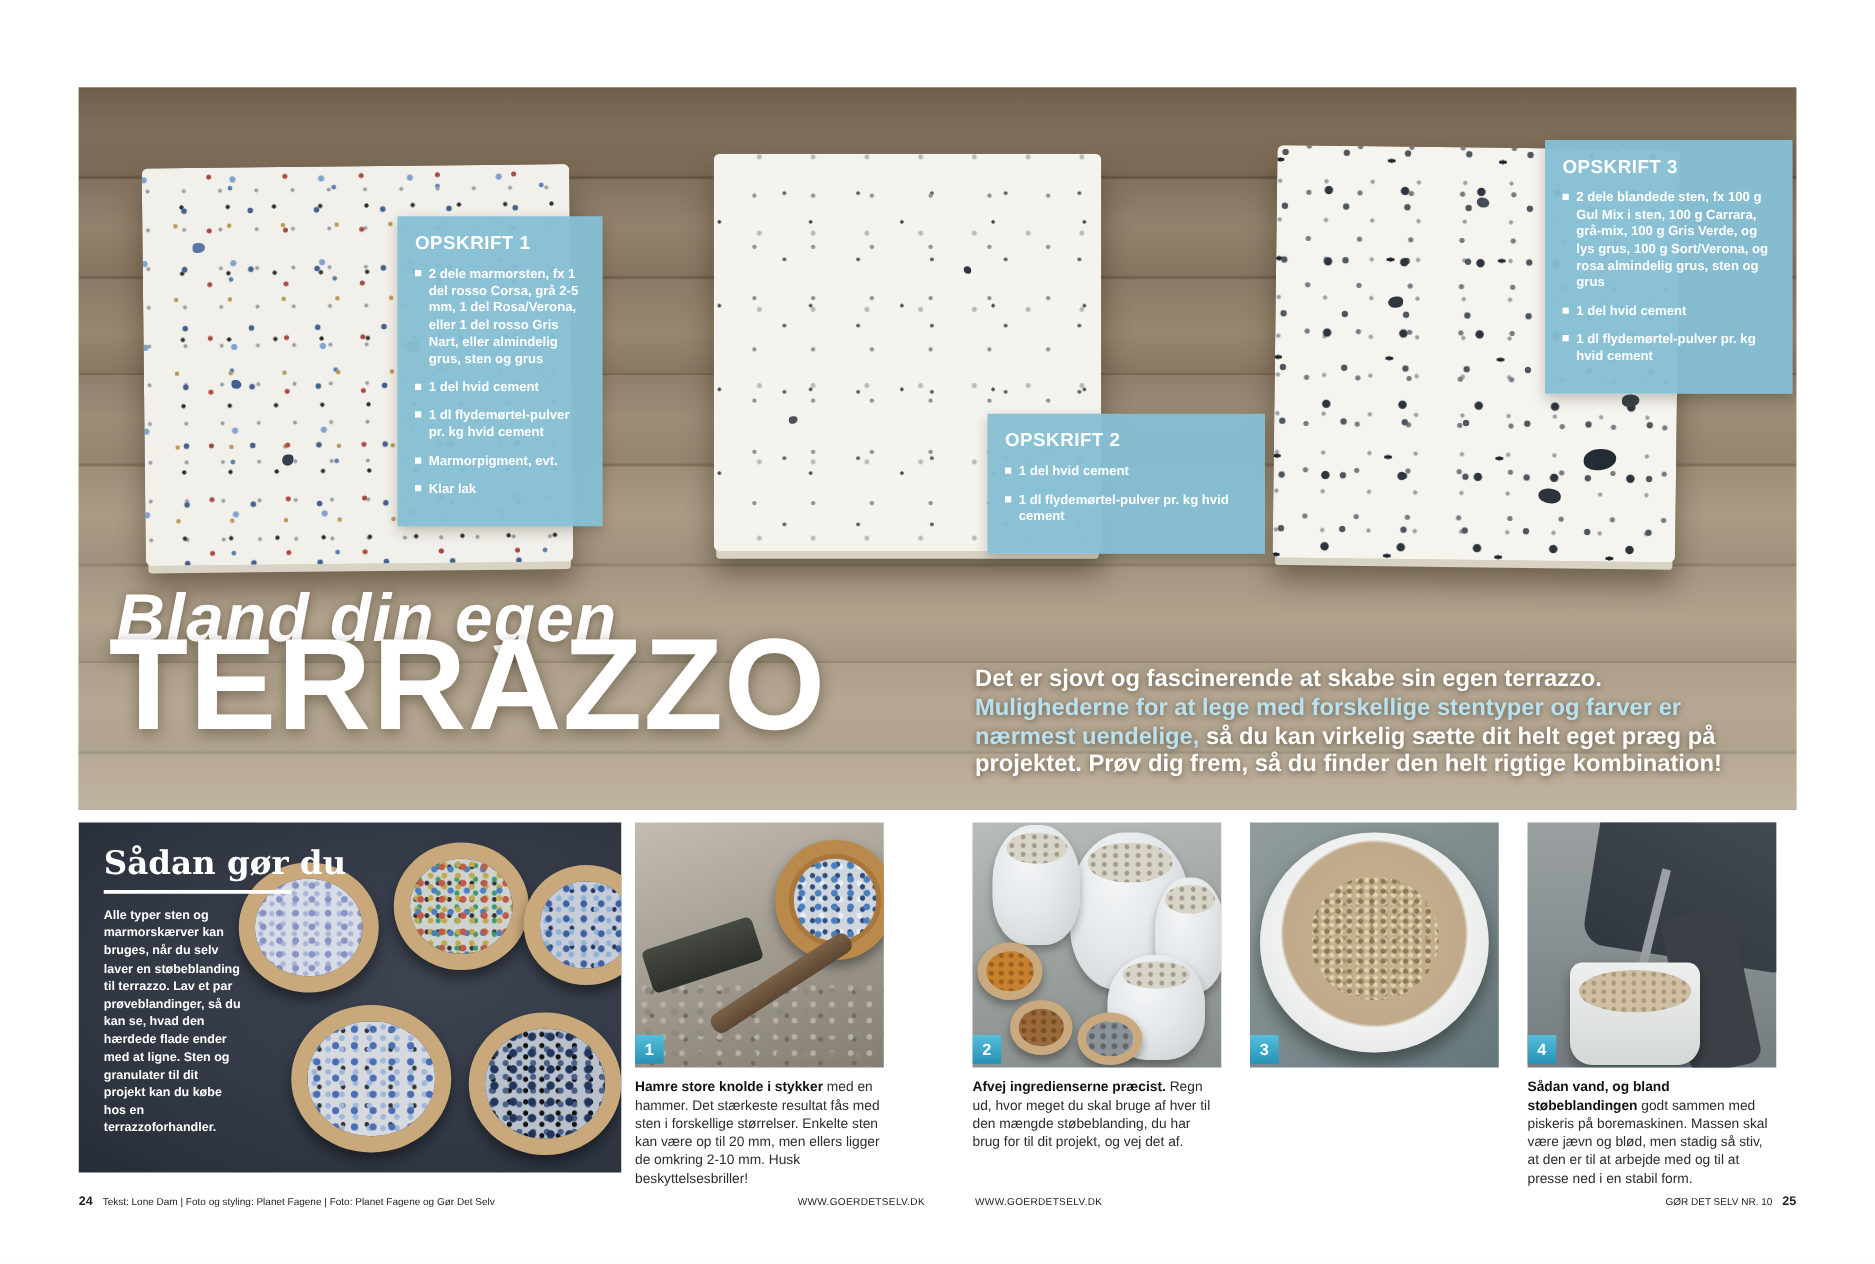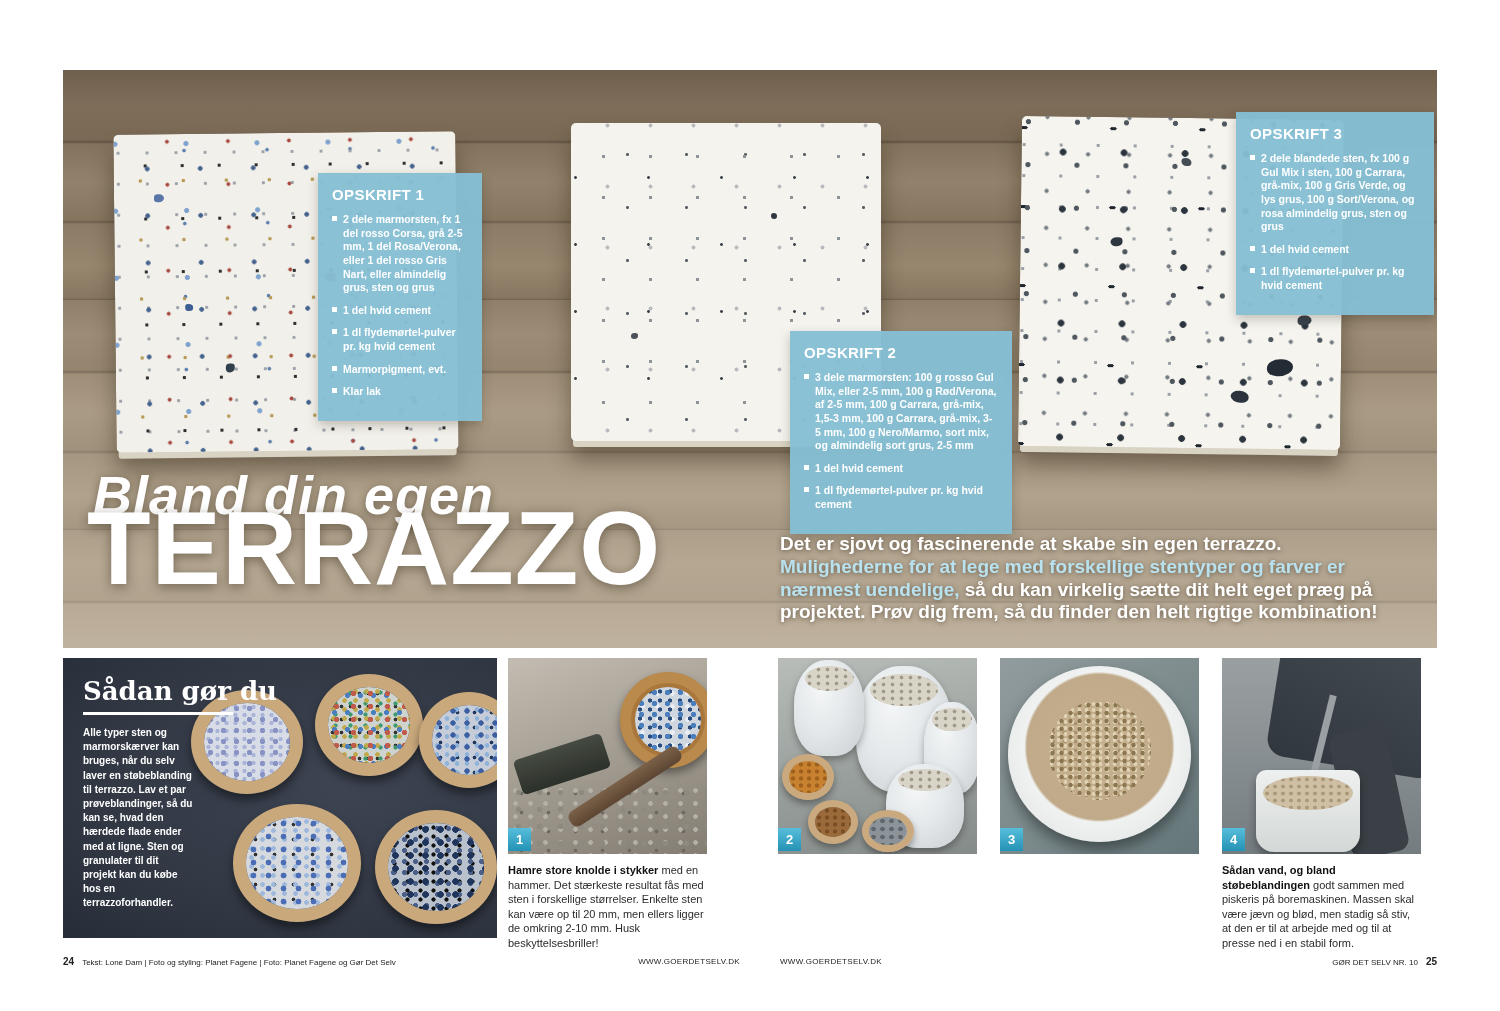--- a/index.html
+++ b/index.html
@@ -207,24 +207,20 @@
             <span>Klar lak</span>
           </li>
       </ul>
     </div>
 
     <div class="recipe-box" style="left:727px; top:237px; width:222px;margin-top:24px;">
       <div class="recipe-title">OPSKRIFT 2</div>
       <ul class="recipe-list">
         <li>
             <span class="blt"></span>
-            <span>3 dele marmorsten: 100 g rosso Gul Mix, eller 2-5 mm, 100 g Rød/Verona, af 2-5 mm, 100 g Carrara, grå-mix, 1,5-3 mm, 100 g Carrara, grå-mix, 3-5 mm, 100 g Nero/Marmo, sort mix, og almindelig sort grus, 2-5 mm</span>
-          </li>
-        <li>
-            <span class="blt"></span>
             <span>1 del hvid cement</span>
           </li>
         <li>
             <span class="blt"></span>
             <span>1 dl flydemørtel-pulver pr. kg hvid cement</span>
           </li>
       </ul>
     </div>
 
     <div class="recipe-box" style="left:1173px; top:42px; width:198px;">
@@ -303,20 +299,21 @@
           <span class="sb-i fill-or"></span>
         </div>
       <div class="small-bowl" style="left:30px; top:142px; width:50px; height:44px;">
           <span class="sb-i fill-br"></span>
         </div>
       <div class="small-bowl" style="left:84px; top:152px; width:52px; height:42px;">
           <span class="sb-i fill-gr"></span>
         </div>
       <div class="badge">2</div>
     </div>
+    <div class="caption"><span class="lead">Afvej ingredienserne præcist.</span> <span>Regn ud, hvor meget du skal bruge af hver til den mængde støbeblanding, du har brug for til dit projekt, og vej det af.</span></div>
   </div>
 
   <div class="step-col" style="left:1000px; top:658px;">
     <div class="step-photo scene4">
       <div class="big-bowl">
           <span class="gravel"></span>
         </div>
       <div class="badge">3</div>
     </div>
   </div>

